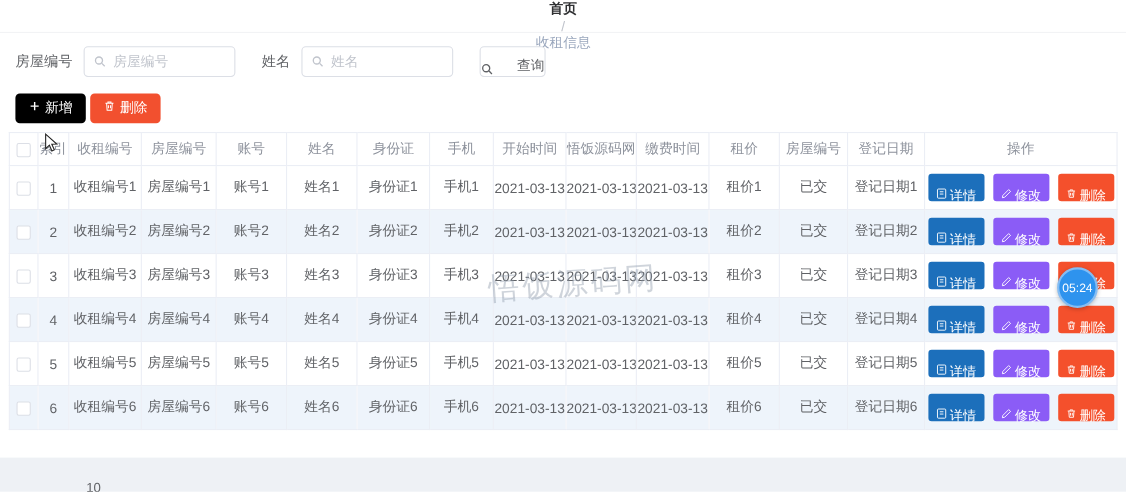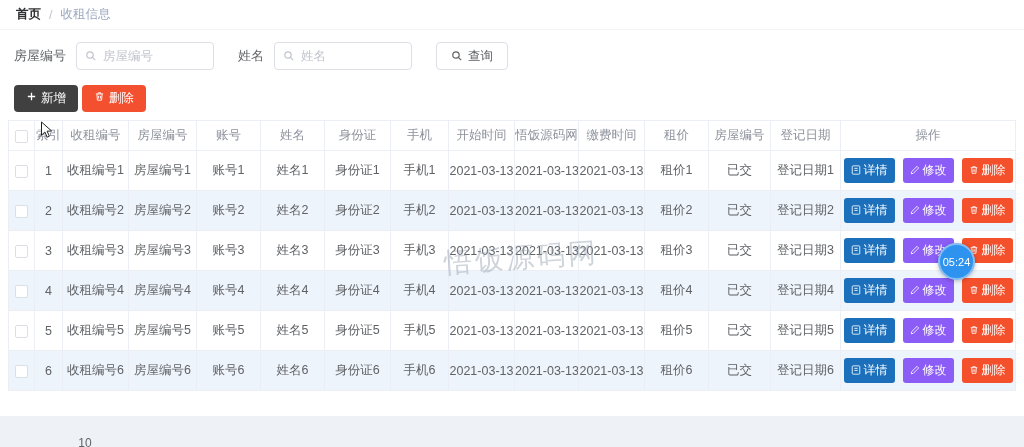--- a/index.html
+++ b/index.html
@@ -7,67 +7,67 @@
   body {
     font-family: "Liberation Sans", "DejaVu Sans", sans-serif;
     background:#eef1f5;
     color:#606266;
     overflow:hidden;
   }
   .page { position:relative; width:1024px; height:447px; }
   .content { background:#ffffff; height:416px; width:1024px; }
 
   
-  .breadcrumb { height:30px; display:flex; align-items:center; padding:0 16px; border-bottom:1px solid #f2f3f5; font-size:12.5px; }
+  .breadcrumb { height:30px; display:flex; align-items:center; padding:0 16px; border-bottom:1px solid #f2f3f5; font-size:12.5px;flex-direction:column; }
   .bc-home { color:#303133; font-weight:bold; }
   .bc-sep { color:#c0c4cc; margin:0 8px; }
   .bc-cur { color:#9aa7bd; }
 
   
   .search-row { height:48px; display:flex; align-items:center; padding:0 14px; margin-top:2px; font-size:13px; }
   .form-label { color:#606266; margin-right:10px; white-space:nowrap; }
   .el-input { display:flex; align-items:center; width:138px; height:28px; border:1px solid #dcdfe6; border-radius:4px; background:#fff; padding:0 8px; margin-right:24px; }
   .el-input input { border:none; outline:none; width:100%; font-size:12.5px; color:#606266; font-family:inherit; background:transparent; }
   .el-input input::placeholder { color:#c0c4cc; }
   .icon-mag { flex:0 0 auto; margin-right:6px; display:inline-flex; }
-  .btn-query { display:inline-flex; align-items:center; gap:5px; height:28px; padding:0 14px; background:#fff; border:1px solid #dcdfe6; border-radius:4px; font-size:12.5px; color:#606266; cursor:pointer; font-family:inherit; }
+  .btn-query { display:inline-flex; align-items:flex-end; gap:21px; height:28px; padding:0 0; background:#fff; border:1px solid #dcdfe6; border-radius:4px; font-size:12.5px; color:#606266; cursor:pointer; font-family:inherit; }
 
   
   .btn-row { height:36px; display:flex; align-items:center; padding:0 14px; gap:4px; }
   .btn { display:inline-flex; align-items:center; justify-content:center; gap:4px; height:27px; padding:0 12px; border:none; border-radius:4px; color:#fff; font-size:12.5px; cursor:pointer; font-family:inherit; }
-  .btn-add { background:#404040; }
+  .btn-add { background:#000000; }
   .btn-del-top { background:#f2502f; }
 
   
   .tbl-wrap { margin:4px 8px 0 8px; }
   table { width:100%; border-collapse:collapse; table-layout:fixed; }
   th, td { border:1px solid #ebeef5; text-align:center; font-size:12.5px; overflow:hidden; white-space:nowrap; }
   thead th { height:30px; color:#8d929c; font-weight:500; background:#fff; }
   tbody td { height:39px; color:#606266; }
   tbody tr.striped { background:#eef4fb; }
   input[type="checkbox"] { appearance:none; -webkit-appearance:none; width:13px; height:13px; border:1px solid #dcdfe6; border-radius:2px; background:#fff; vertical-align:middle; cursor:pointer; }
   .op-cell { display:flex; align-items:center; justify-content:center; gap:8px; height:39px; }
-  .btn-sm { display:inline-flex; align-items:center; gap:3px; height:25px; padding:0 7px; border:none; border-radius:3px; color:#fff; font-size:12px; cursor:pointer; font-family:inherit; }
+  .btn-sm { display:inline-flex; align-items:flex-start; gap:3px; height:25px; padding:12px 7px; border:none; border-radius:3px; color:#fff; font-size:12px; cursor:pointer; font-family:inherit; }
   .btn-detail { background:#1c6fbb; }
   .btn-edit { background:#8b5cf6; }
   .btn-delete { background:#f4502c; }
 
   
   .pager { display:flex; align-items:flex-end; margin:9px 8px 0 8px; font-size:12px; color:#606266; gap:8px; }
   .pg-total { margin-right:2px; }
   .pg-size { display:flex; align-items:center; justify-content:space-between; width:64px; height:24px; border:1px solid #dcdfe6; border-radius:3px; padding:0 22px; color:#606266; background:#fff; cursor:pointer; }
   .pg-size .chev { color:#c0c4cc; font-size:10px; }
   .pg-btn { width:22px; height:22px; border-radius:3px; background:#f4f4f5; color:#b9bec7; display:flex; align-items:center; justify-content:center; font-size:11px; cursor:pointer; }
   .pg-active { width:22px; height:22px; border-radius:3px; background:#12a586; color:#fff; display:flex; align-items:center; justify-content:center; font-size:12px; cursor:pointer; }
   .pg-goto { display:flex; align-items:center; gap:6px; margin-left:10px;margin-top:48px; }
   .pg-input { width:30px; height:24px; border:1px solid #dcdfe6; border-radius:3px; text-align:center; font-size:12px; color:#606266; outline:none; font-family:inherit; }
 
   
   .watermark { position:absolute; left:444px; top:239px; font-size:28px; letter-spacing:3px; color:rgba(140,152,170,0.42); transform:rotate(-4deg); pointer-events:none; white-space:nowrap; }
-  .timer-badge { position:absolute; left:938px; top:243px; width:37px; height:37px; border-radius:50%; background:#2e93ee; border:2px solid #85bdf3; color:#fff; font-size:11px; display:flex; align-items:center; justify-content:center; box-shadow:0 1px 4px rgba(0,0,0,0.25); }
+  .timer-badge { position:absolute; left:961px; top:243px; width:37px; height:37px; border-radius:50%; background:#2e93ee; border:2px solid #85bdf3; color:#fff; font-size:11px; display:flex; align-items:center; justify-content:center; box-shadow:0 1px 4px rgba(0,0,0,0.25); }
   .cursor { position:absolute; left:40px; top:121px; pointer-events:none; }
 </style>
 </head>
 <body>
 
 <div class="page">
   <div class="content">
 
     <div class="breadcrumb">
       <span class="bc-home">首页</span>

